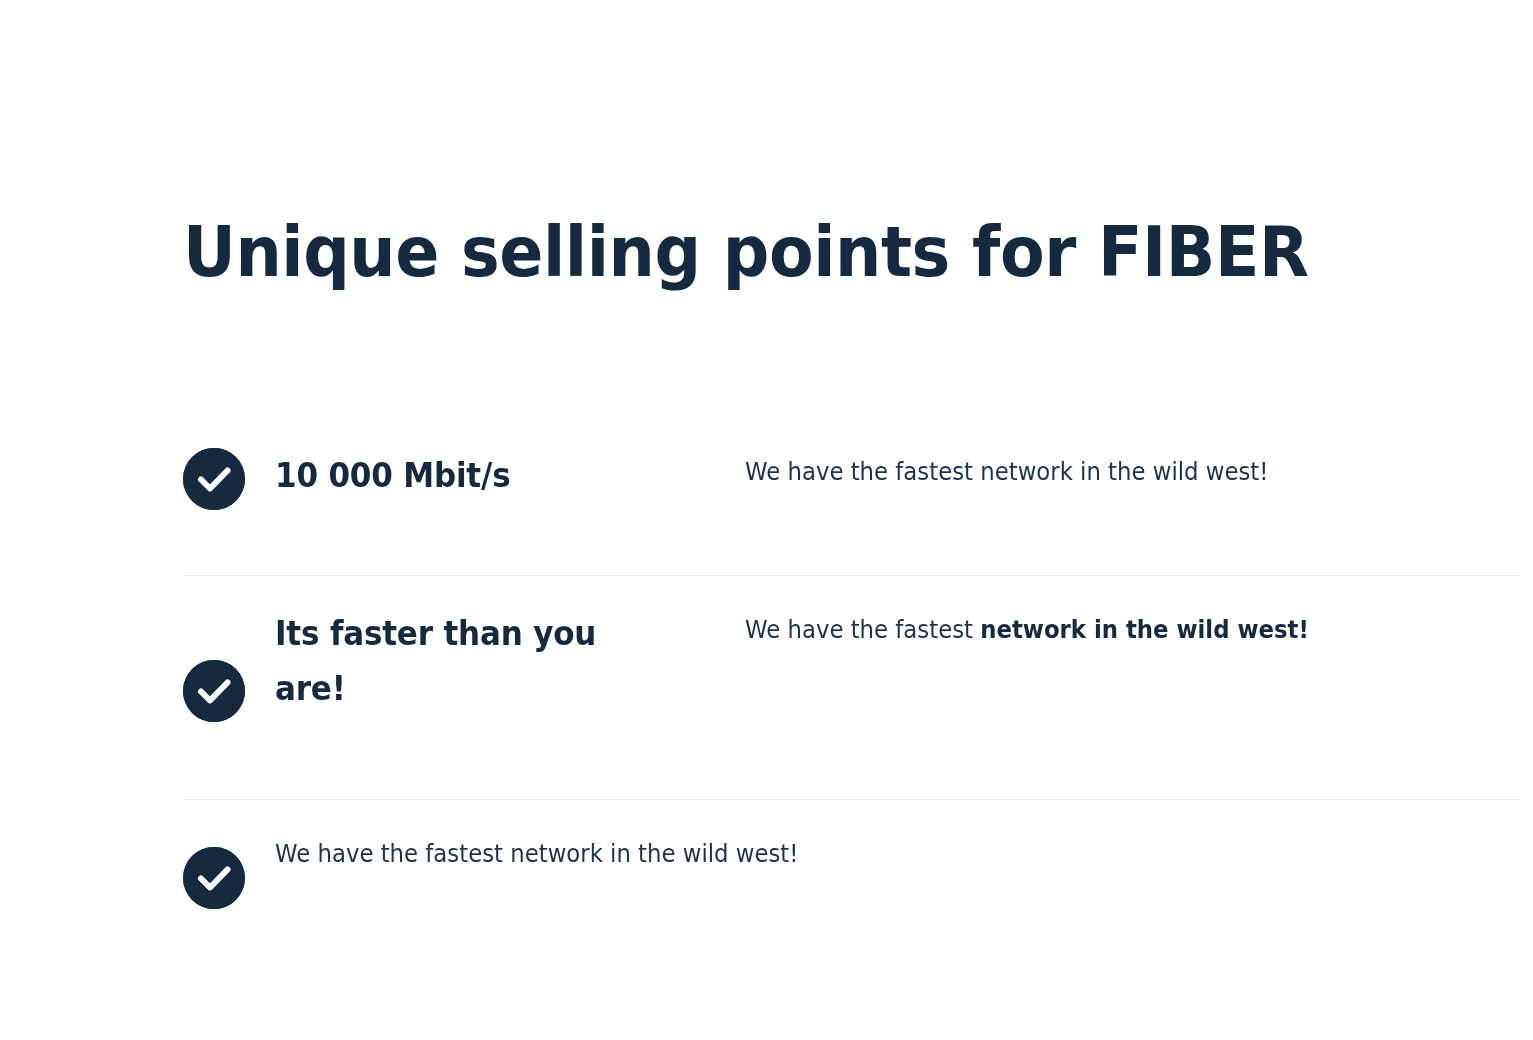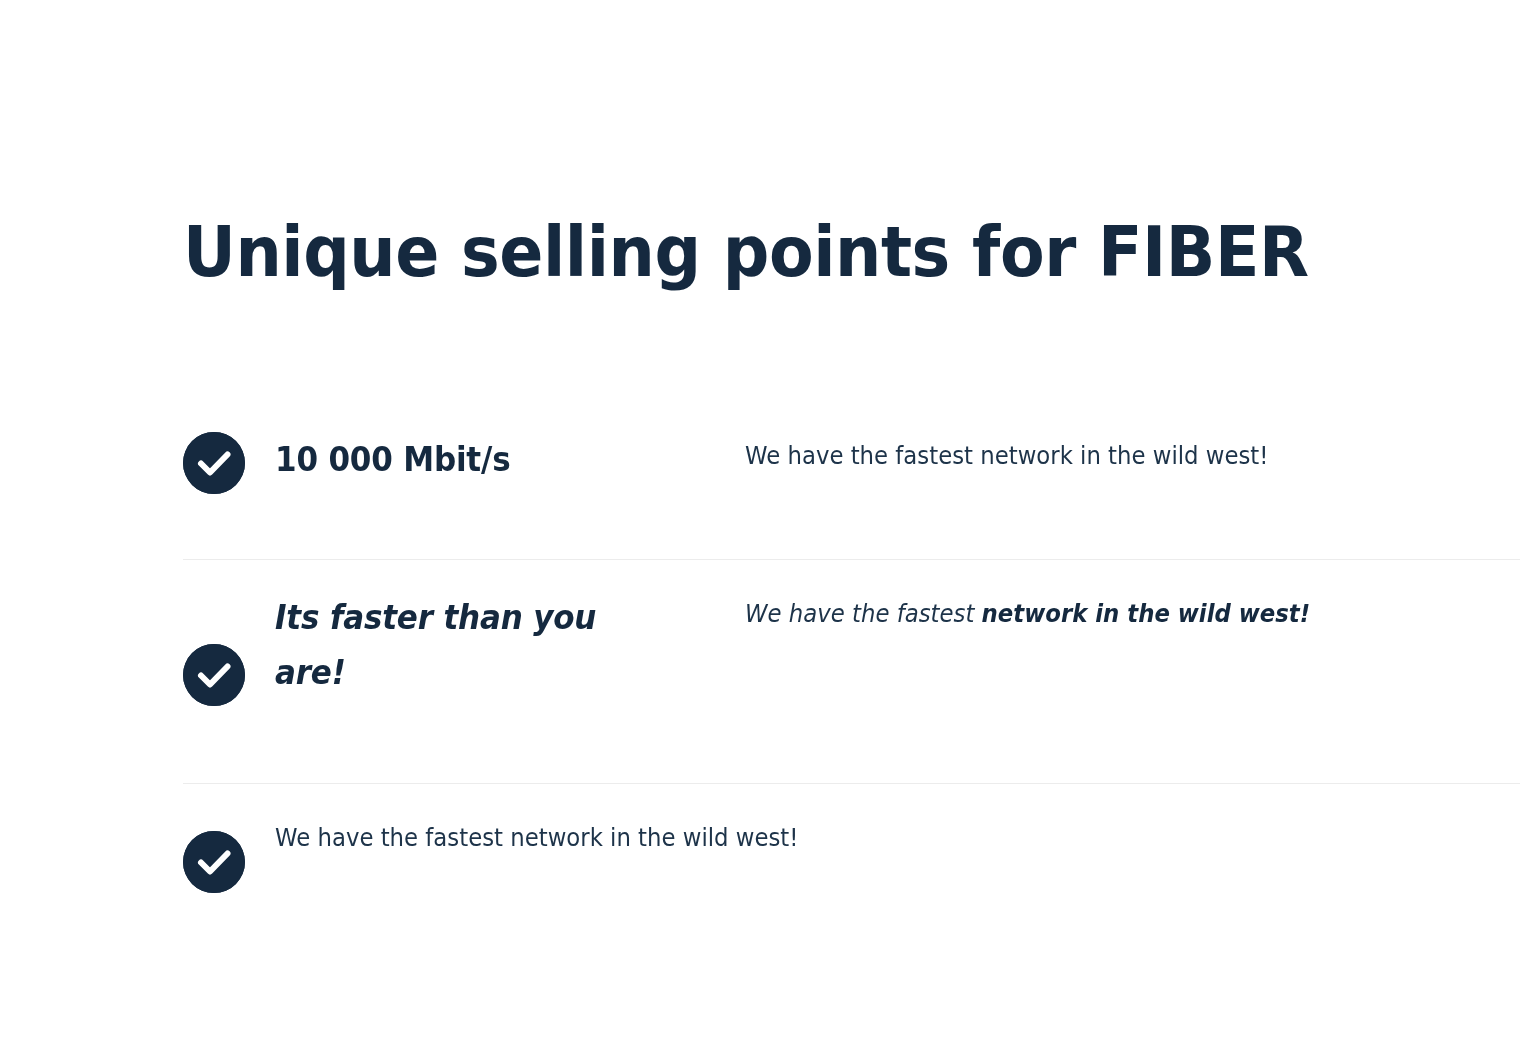--- a/index.html
+++ b/index.html
@@ -39,34 +39,34 @@
     color: #15293f;
     white-space: nowrap;
     transform: scaleX(0.93);
     transform-origin: left center;
   }
 
   
   .usp-list {
     position: absolute;
     left: 183px;
-    top: 370px;
+    top: 386px;
     width: 1337px;
   }
 
   .usp-row {
     position: relative;
     display: flex;
     align-items: flex-start;
     box-sizing: border-box;
     width: 100%;
     border-bottom: 1px solid #ececec;
   }
   .usp-row.row-1 { min-height: 158px; padding: 30px 0 30px 0; }
-  .usp-row.row-2 { min-height: 224px; padding: 30px 0 14px 0; font-style: italic; }
+  .usp-row.row-2 { min-height: 224px; padding: 30px 0 14px 0; }
   .usp-row.row-3 { min-height: 160px; padding: 30px 0 30px 0; border-bottom: none; }
 
   
   .usp-iconcell {
     flex: 0 0 92px;
     display: flex;
     align-items: center;
     align-self: stretch;
     justify-content: flex-start;
   }

